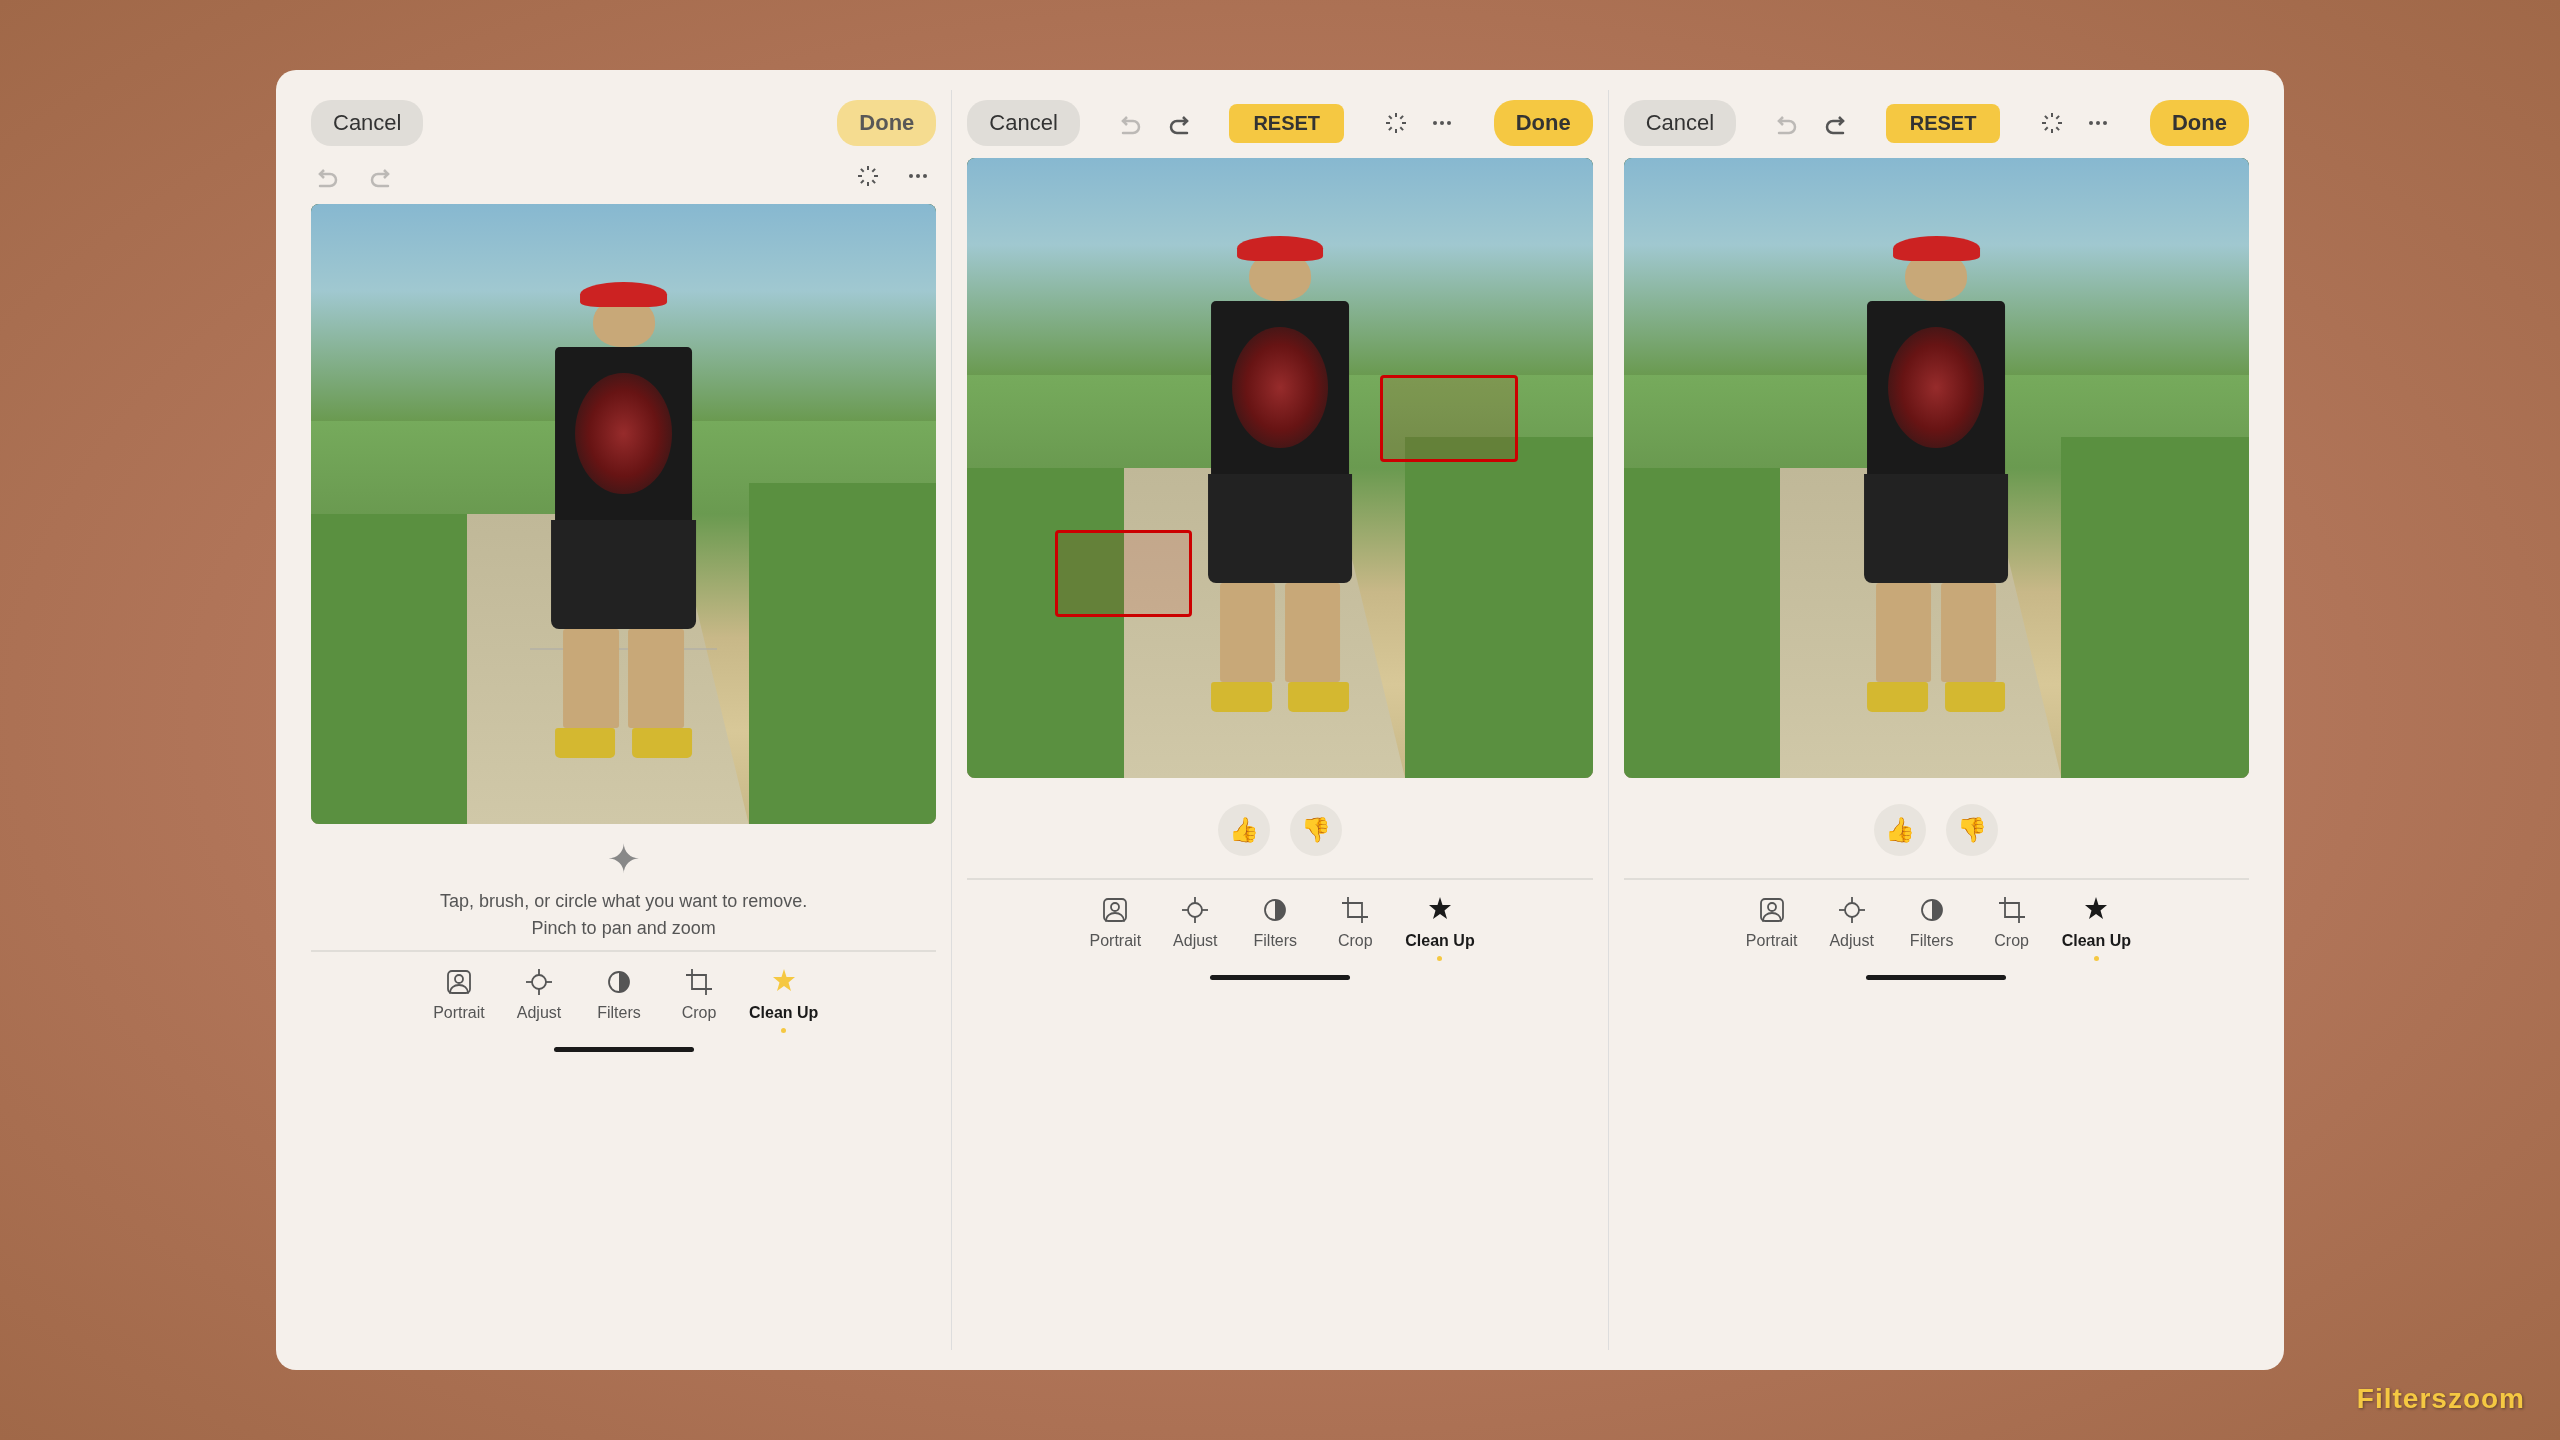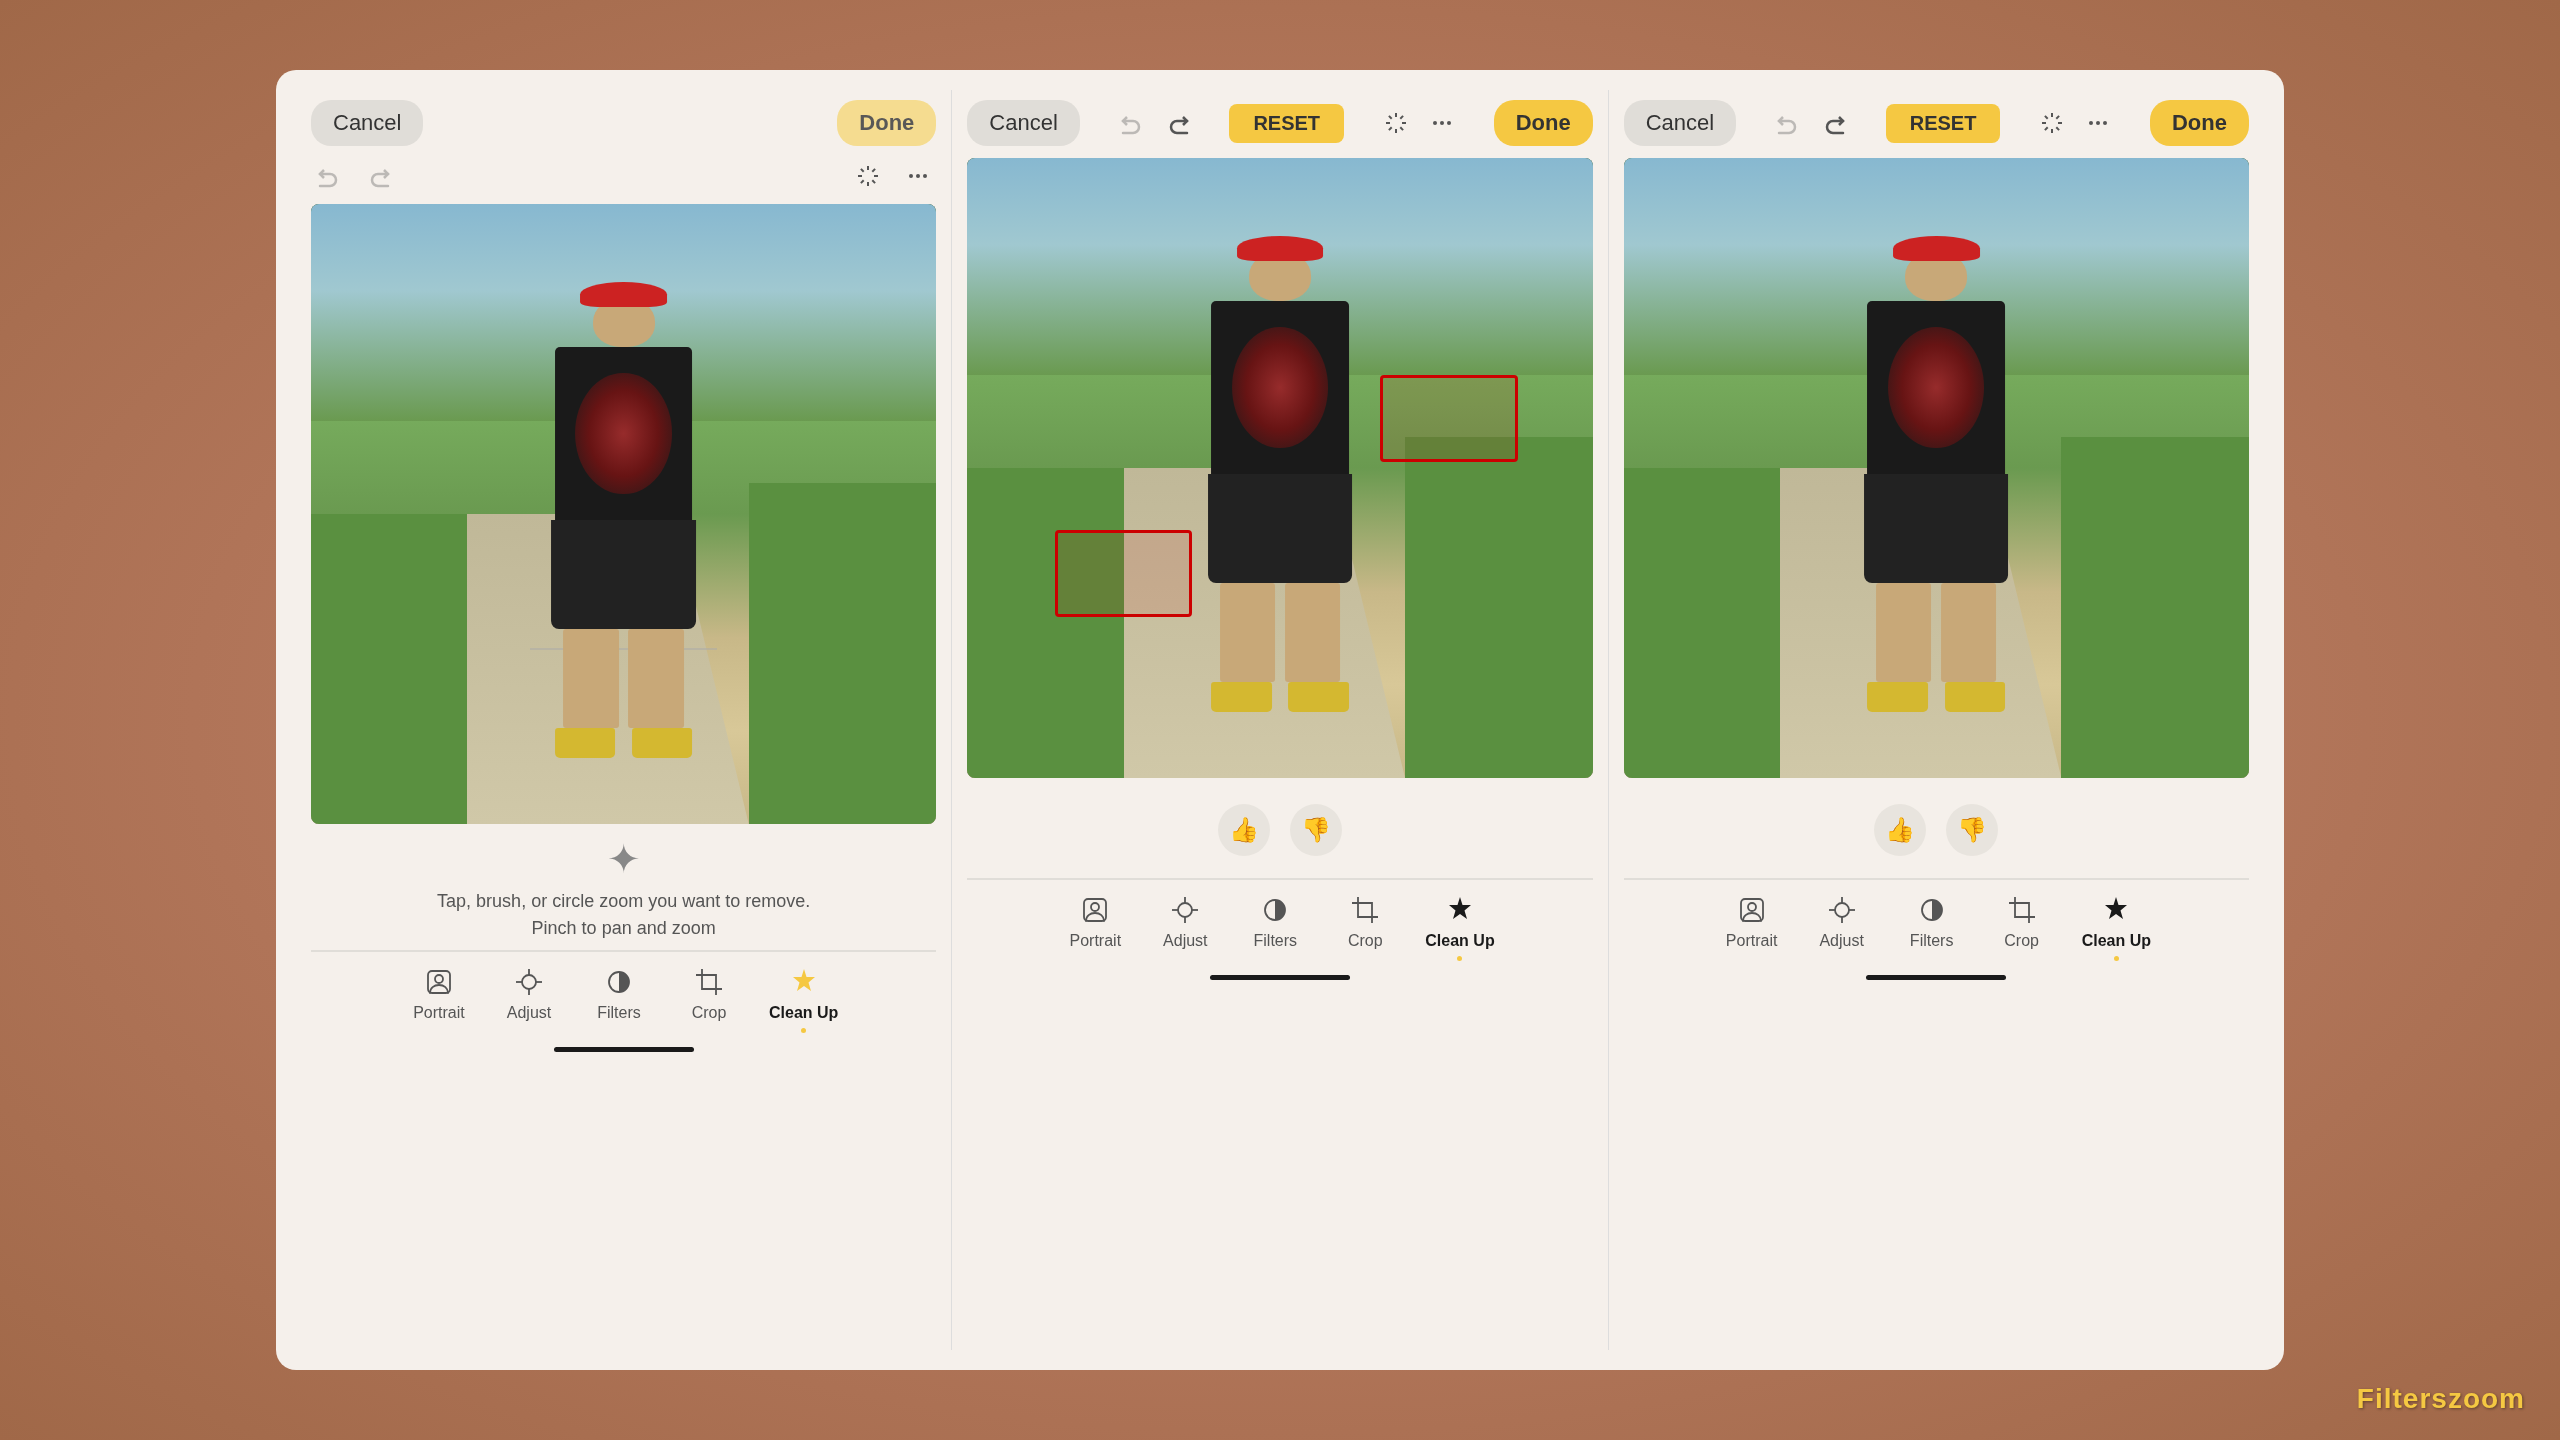--- a/index.html
+++ b/index.html
@@ -292,21 +292,20 @@
       display: flex;
       align-items: center;
       justify-content: center;
     }
 
     
     .toolbar {
       display: flex;
       align-items: flex-start;
       justify-content: center;
-      gap: 10px;
       padding: 8px 0 4px;
       width: 100%;
       border-top: 2px solid #e0ddd8;
     }
     .tool-item {
       display: flex;
       flex-direction: column;
       align-items: center;
       gap: 4px;
       cursor: pointer;
@@ -446,21 +445,21 @@
             <div class="person-shoe"></div>
             <div class="person-shoe"></div>
           </div>
         </div>
       </div>
     </div>
 
     <div class="instruction-area">
       <div class="instruction-icon">✦</div>
       <div class="instruction-text">
-        <span>Tap, brush, or circle zoom you want to remove.</span><br>
+        <span>Tap, brush, or circle what you want to remove.</span><br>
         <span>Pinch to pan and zoom</span>
       </div>
     </div>
 
     <div class="toolbar">
       <div class="tool-item">
         <div class="tool-icon">
           <svg width="30" height="30" viewBox="0 0 30 30" fill="none" stroke="#555" stroke-width="1.8">
             <rect x="4" y="4" width="22" height="22" rx="4"></rect>
             <circle cx="15" cy="12" r="4"></circle>

